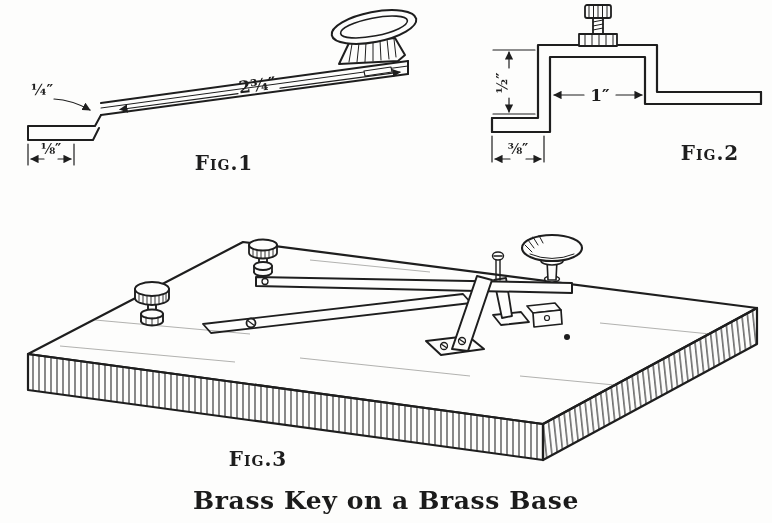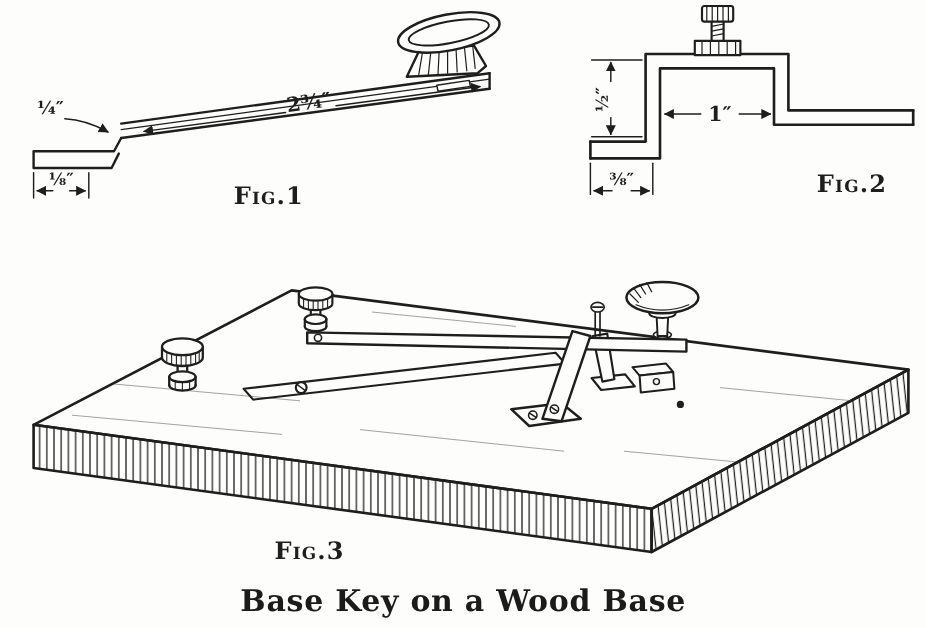--- a/index.html
+++ b/index.html
@@ -252,14 +252,14 @@
     <g stroke="#1e1e1e" stroke-width="1.7" fill="#fdfdfc" stroke-linejoin="round">
       <polygon points="527,78 555,75 561,82 533,85"></polygon>
       <polygon points="533,85 561,82 562,96 534,99"></polygon>
       <circle cx="547" cy="90" r="2.5" fill="none" stroke-width="1.2"></circle>
       <circle cx="567" cy="109" r="3" fill="#1e1e1e" stroke="none"></circle>
     </g>
 
     <text class="figlabel" x="258" y="238" text-anchor="middle">Fig.3</text>
   </svg>
 
-  <div class="caption">Base Key on a Wood Base</div>
+  <div class="caption">Brass Key on a Brass Base</div>
 </div>
 
 </body></html>

